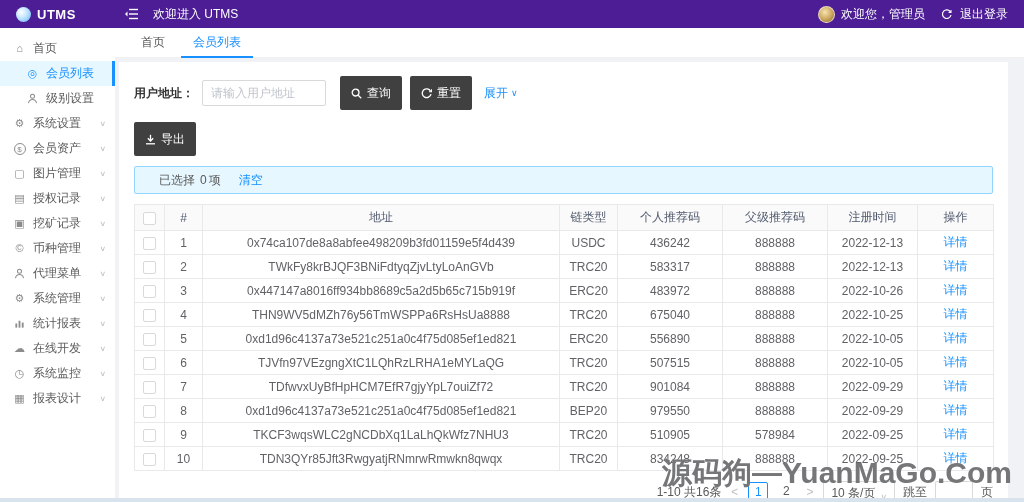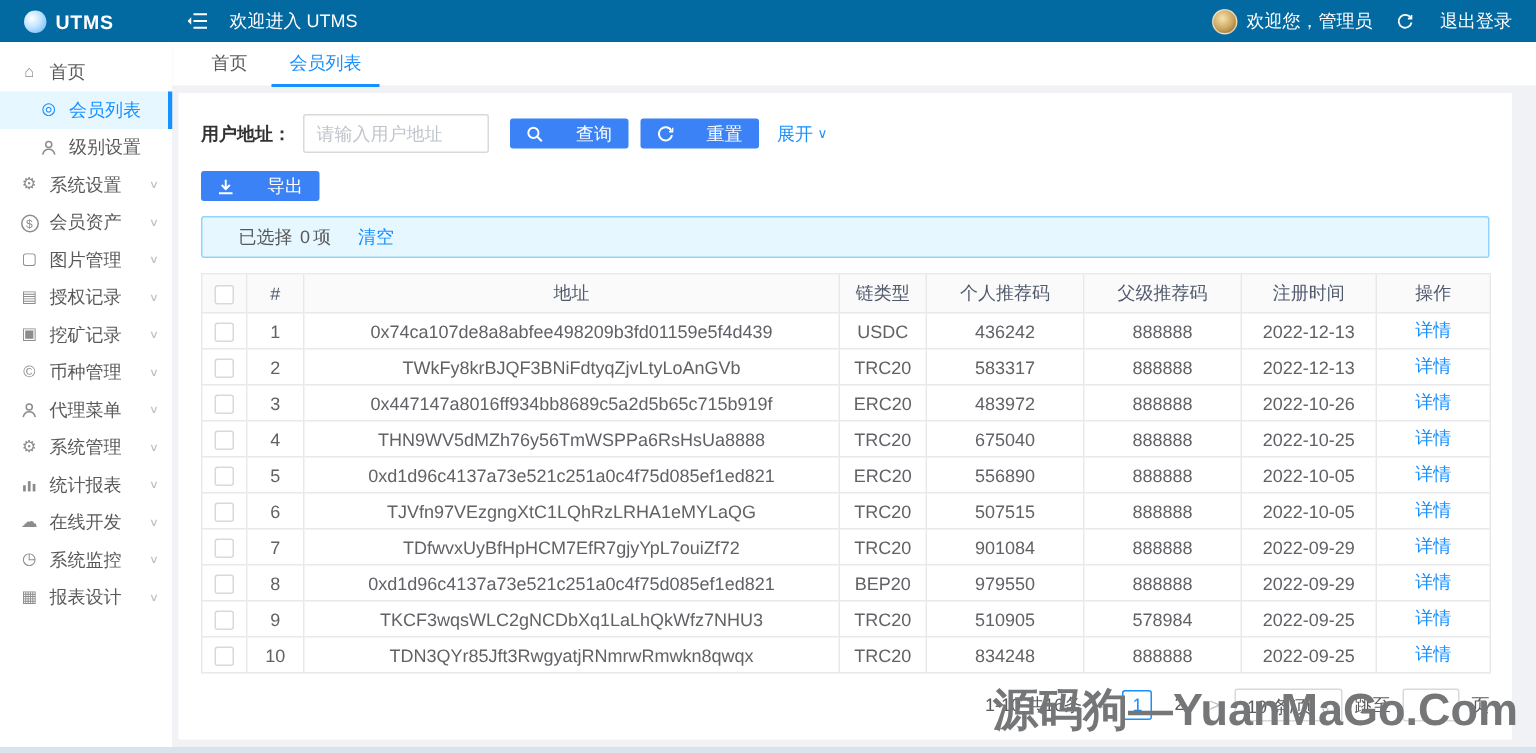--- a/index.html
+++ b/index.html
@@ -4,32 +4,32 @@
 <style>
   * { margin:0; padding:0; box-sizing:border-box; }
   html,body { width:1024px; height:502px; overflow:hidden; }
   body {
     font-family:"Liberation Sans","DejaVu Sans",sans-serif;
     font-size:12px; color:#595959; background:#f0f2f5; position:relative;
   }
   .app { width:1024px; height:502px; display:flex; flex-direction:column; }
 
   
-  .topbar { height:28px; background:#0369a1; color:#fff; display:flex; align-items:center; flex:0 0 28px; }
+  .topbar { height:28px; background:#4c1d95; color:#fff; display:flex; align-items:center; flex:0 0 28px; }
   .logo-area { width:115px; display:flex; align-items:center; gap:6px; padding-left:16px; }
   .logo-ico { width:15px; height:15px; border-radius:50%;
     background:radial-gradient(circle at 35% 35%, #ffffff 0%, #bfe3ff 45%, #5aaef5 100%); display:inline-block; }
   .logo-txt { font-weight:bold; font-size:13px; letter-spacing:.5px; }
   .collapse-ico { margin-left:10px; display:inline-flex; cursor:pointer; }
   .welcome { margin-left:14px; font-size:12px; }
   .topbar .spacer { flex:1; }
   .avatar { width:17px; height:17px; border-radius:50%; display:inline-block;
     background:radial-gradient(circle at 40% 35%, #f7e3b0 0%, #caa45a 55%, #7a5c2e 100%); border:1px solid rgba(255,255,255,.6); }
   .greeting { margin:0 16px 0 6px; }
-  .logout { display:inline-flex; align-items:center; gap:18px; margin-right:16px; cursor:pointer; }
+  .logout { display:inline-flex; align-items:center; gap:8px; margin-right:16px; cursor:pointer; }
 
   
   .body { flex:1; display:flex; min-height:0; }
   .sidebar { width:115px; background:#fff; flex:0 0 115px; padding-top:8px; box-shadow:1px 0 2px rgba(0,0,0,.04); }
   .side-item { height:25px; display:flex; align-items:center; gap:7px; padding-left:13px; color:#595959; cursor:pointer; }
   .side-item .ico { width:13px; text-align:center; color:#8c8c8c; font-size:11px; line-height:1; display:inline-flex; justify-content:center; }
   .side-item .chev { margin-left:auto; margin-right:9px; color:#bfbfbf; font-size:9px; transform:scaleY(.8); }
   .side-item.parent-active, .side-item.parent-active .ico, .side-item.parent-active .chev { color:#1890ff; }
   .side-item.child { padding-left:26px; }
   .side-item.child.active { background:#e6f7ff; color:#1890ff; border-right:3px solid #1890ff; }
@@ -43,22 +43,22 @@
 
   .content { flex:1; background:#f0f2f5; padding:4px 16px 0 4px; min-height:0; }
   .card { background:#fff; padding:14px 15px 12px 15px; }
 
   
   .search-row { display:flex; align-items:center; margin-bottom:12px; }
   .fld-label { color:#333; font-weight:600; }
   .txt-input { width:124px; height:26px; border:1px solid #d9d9d9; border-radius:2px; padding:0 8px;
     font:12px "Liberation Sans","DejaVu Sans",sans-serif; color:#595959; margin:0 14px 0 8px; outline:none; }
   .txt-input::placeholder { color:#c0c4cc; }
-  .btn { background:#3b82f6; color:#fff; border:none; height:20px; padding:0 11px; border-radius:2px;
-    display:inline-flex; align-items:center; gap:22px; font:12px "Liberation Sans","DejaVu Sans",sans-serif; cursor:pointer; }
+  .btn { background:#404040; color:#fff; border:none; height:34px; padding:0 11px; border-radius:2px;
+    display:inline-flex; align-items:center; gap:5px; font:12px "Liberation Sans","DejaVu Sans",sans-serif; cursor:pointer; }
   .btn + .btn { margin-left:8px; }
   .expand-link { color:#1890ff; margin-left:12px; cursor:pointer; display:inline-flex; align-items:center; gap:3px; }
   .expand-link .chev { font-size:9px; }
 
   .toolbar-row { margin-bottom:10px; }
 
   .sel-bar { height:28px; background:#e6f7ff; border:1px solid #91d5ff; border-radius:2px;
     display:flex; align-items:center; padding-left:24px; margin-bottom:10px; }
   .sel-bar .cnt { margin:0 2px 0 5px; }
   .sel-clear { color:#1890ff; margin-left:18px; cursor:pointer; }

